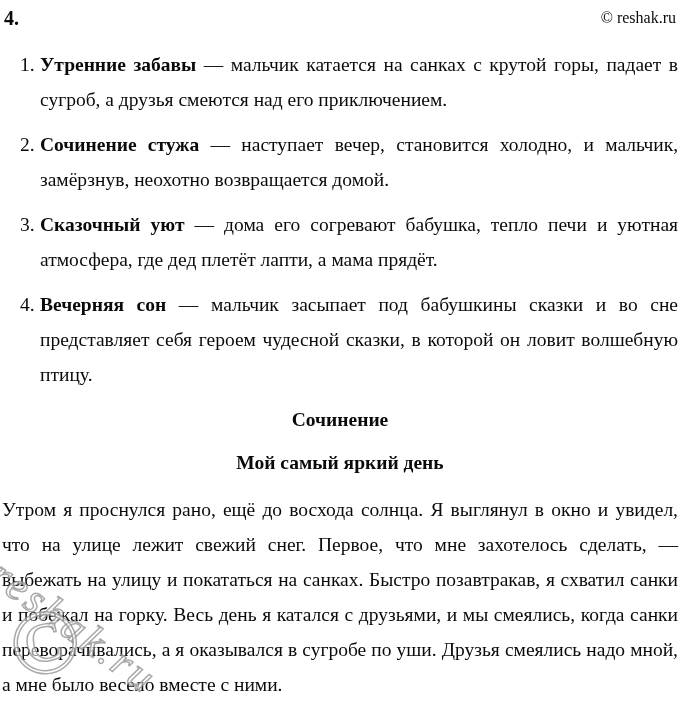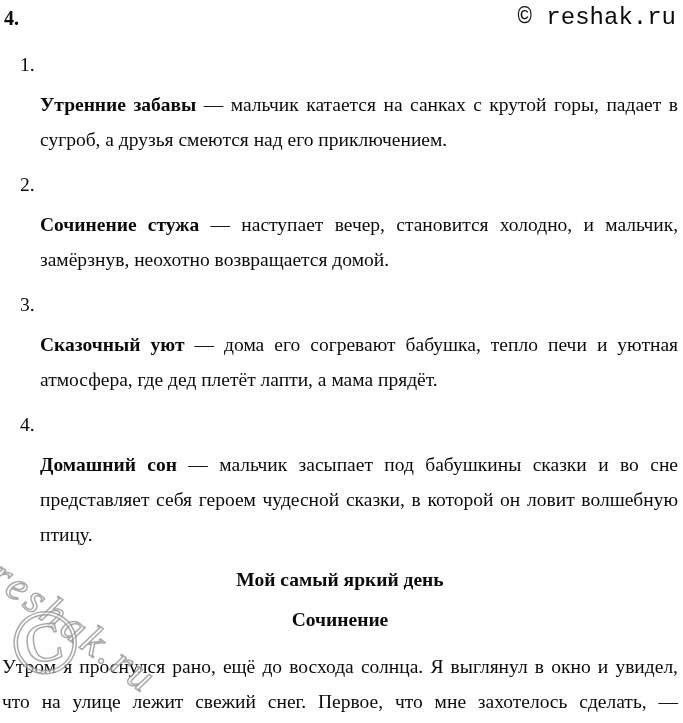--- a/index.html
+++ b/index.html
@@ -20,42 +20,41 @@
     padding: 3px 5px 0 2px;
   }
   .top-row {
     display: flex;
     justify-content: space-between;
     align-items: flex-start;
     line-height: 26px;
     padding: 2px 2px 0 2px;
   }
   .task-number { font-weight: bold; font-size: 20px; }
-  .site-credit { font-size: 24px; font-family: Liberation Mono, monospace; }
+  .site-credit { font-size: 16px; }
   .plan-title {
     font-weight: bold;
     margin-top: 9px;
     line-height: 30px;
     padding-left: 2px;
   }
   .plan-list { margin-top: 16px; }
   .plan-item {
     display: flex;
     margin-bottom: 10px;
   }
   .plan-item .num {
     flex: 0 0 20px;
     margin-left: 18px;
     text-align: left;
   }
   .plan-item .item-text {
     flex: 1;
     text-align: justify;
     text-align-last: left;
-    margin-top: 40px;
   }
   .plan-item .term { font-weight: bold; }
   .center-heading {
     text-align: center;
     font-weight: bold;
     line-height: 35px;
   }
   .essay-heading { margin-top: 5px; }
   .essay-title { margin-top: 8px; }
   .essay-body {
@@ -113,27 +112,27 @@
       <span class="item-text"><span class="term">Сочинение стужа</span> <span>— наступает вечер, становится холодно, и мальчик, замёрзнув, неохотно возвращается домой.</span></span>
     </div>
 
     <div class="plan-item">
       <span class="num">3.</span>
       <span class="item-text"><span class="term">Сказочный уют</span> <span>— дома его согревают бабушка, тепло печи и уютная атмосфера, где дед плетёт лапти, а мама прядёт.</span></span>
     </div>
 
     <div class="plan-item">
       <span class="num">4.</span>
-      <span class="item-text"><span class="term">Домашний сон</span> <span>— мальчик засыпает под бабушкины сказки и во сне представляет себя героем чудесной сказки, в которой он ловит волшебную птицу.</span></span>
+      <span class="item-text"><span class="term">Вечерняя сон</span> <span>— мальчик засыпает под бабушкины сказки и во сне представляет себя героем чудесной сказки, в которой он ловит волшебную птицу.</span></span>
     </div>
 
   </div>
 
+  <div class="center-heading essay-heading">Сочинение</div>
+
   <div class="center-heading essay-title">Мой самый яркий день</div>
-
-  <div class="center-heading essay-heading">Сочинение</div>
 
   <div class="essay-body">Утром я проснулся рано, ещё до восхода солнца. Я выглянул в окно и увидел, что на улице лежит свежий снег. Первое, что мне захотелось сделать, — выбежать на улицу и покататься на санках. Быстро позавтракав, я схватил санки и побежал на горку. Весь день я катался с друзьями, и мы смеялись, когда санки переворачивались, а я оказывался в сугробе по уши. Друзья смеялись надо мной, а мне было весело вместе с ними.</div>
 
   <div class="watermark watermark-text">reshak.ru</div>
   <div class="watermark watermark-symbol">©</div>
 
 </div>
 
 </body></html>

